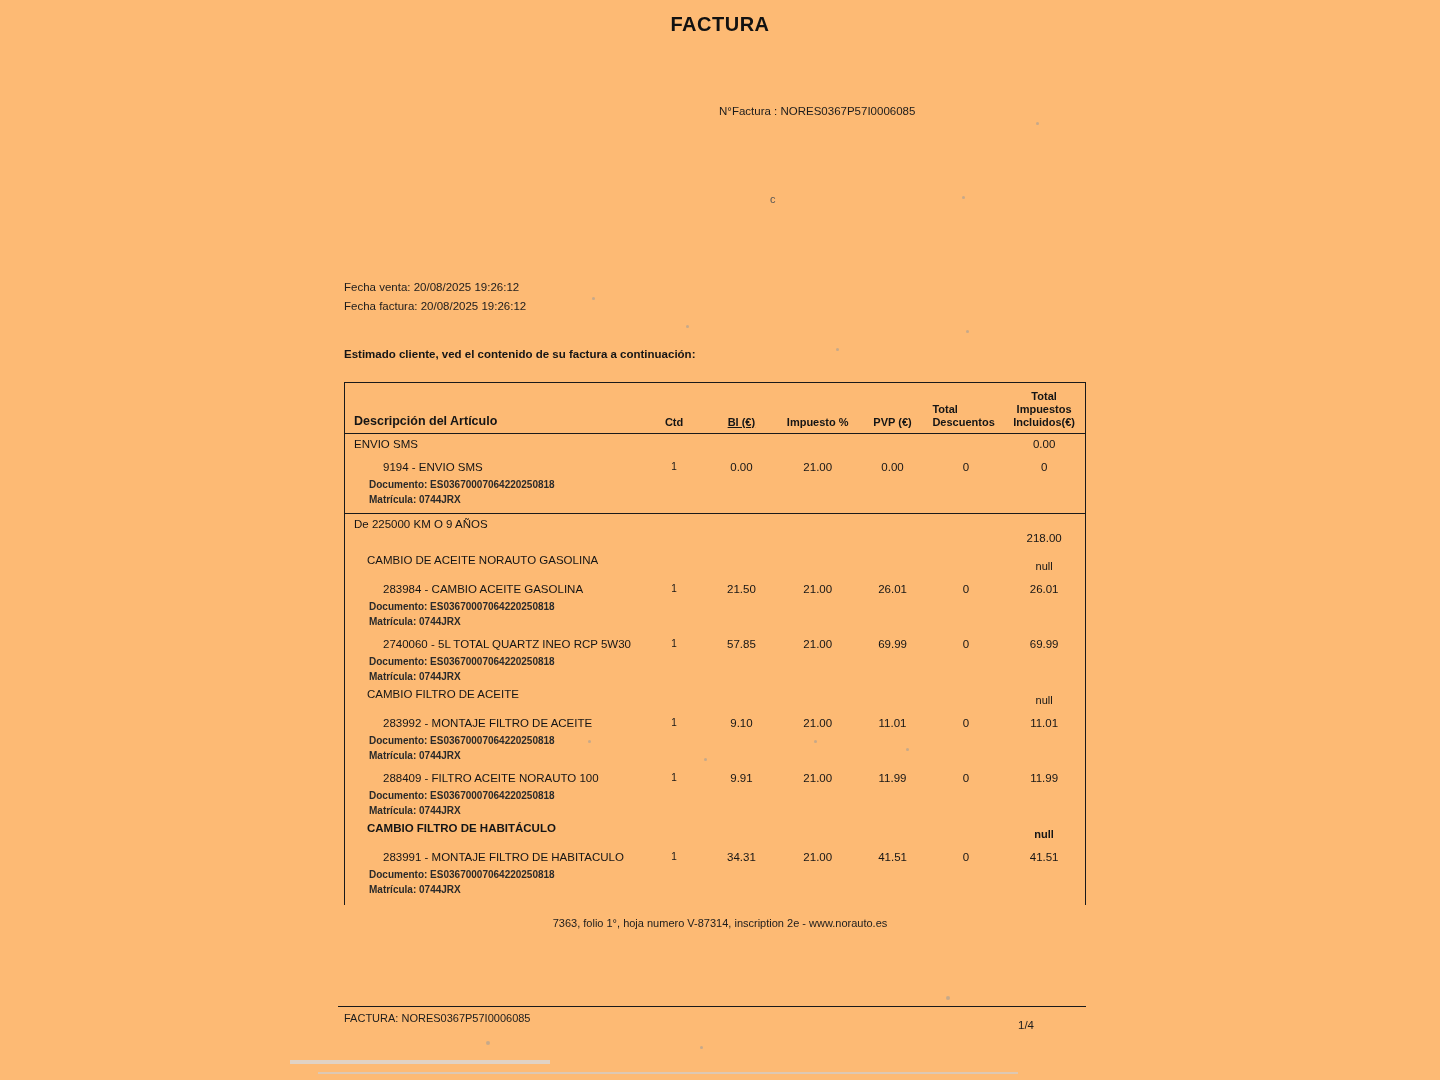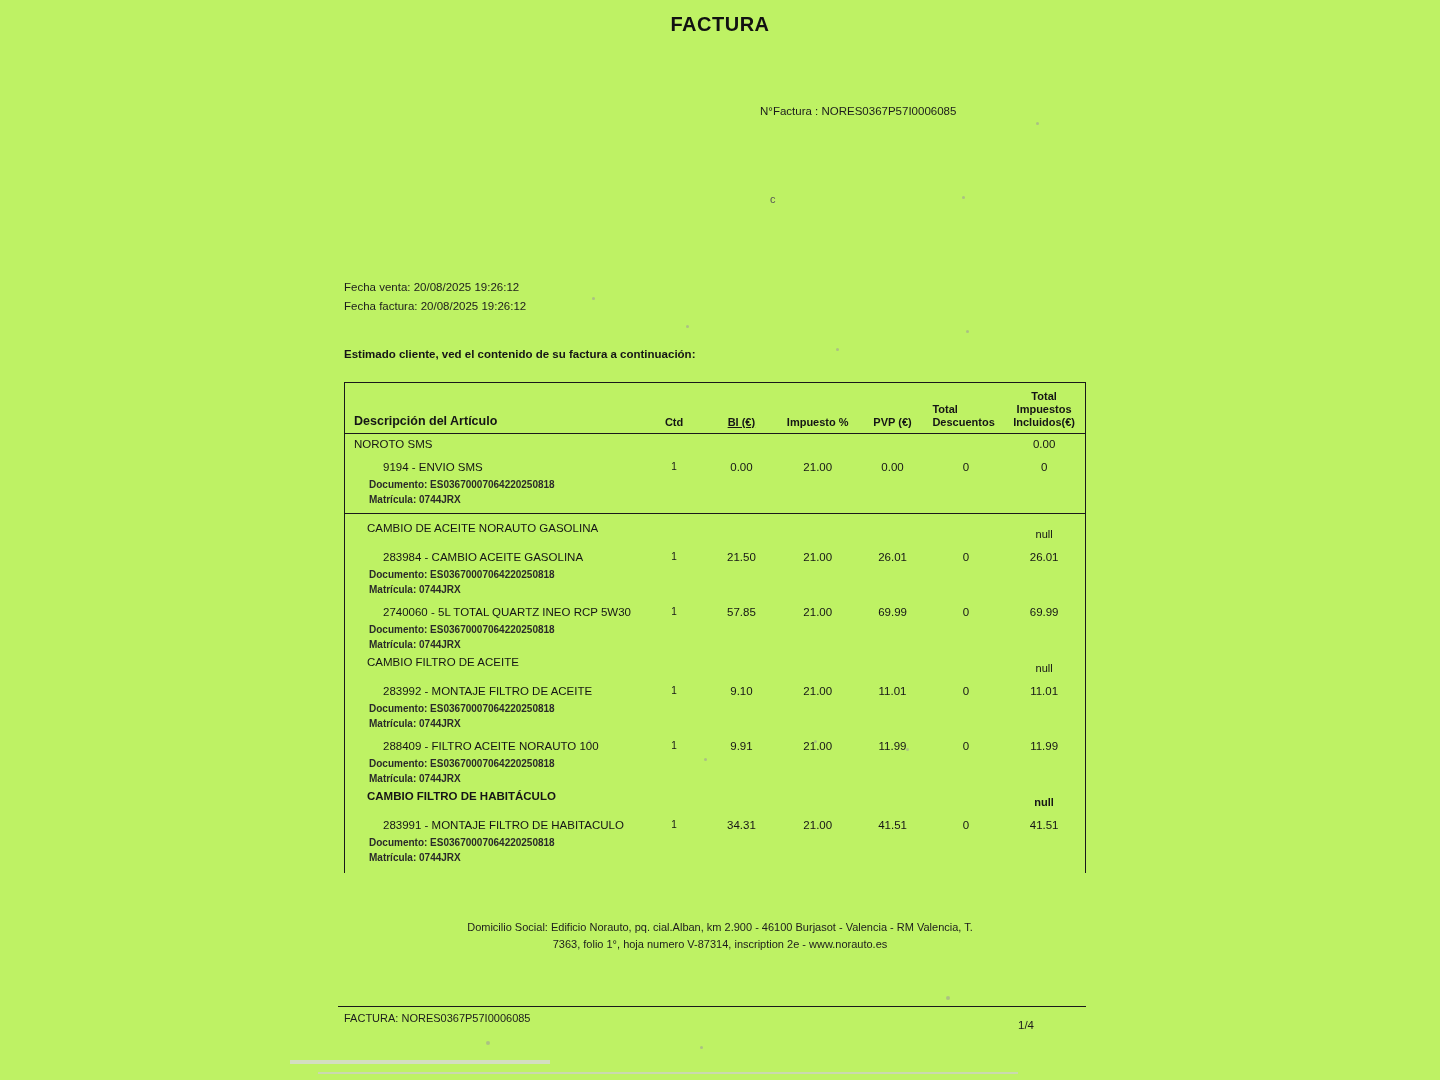--- a/index.html
+++ b/index.html
@@ -13,42 +13,42 @@
     font-family: "Liberation Sans", sans-serif;
     color: #1a1a1a;
     position: relative;
     overflow: hidden;
   }
   .page {
     position: absolute;
     left: 0; top: 0;
     width: 1440px;
     height: 1080px;
-    background: #bef264;
+    background: #fdba74;
   }
   
   .speck {
     position: absolute;
     background: #9a9a9a;
     border-radius: 50%;
     opacity: .55;
   }
   .title {
     position: absolute;
     left: 0; right: 0;
     top: 13px;
     text-align: center;
     font-size: 20px;
     font-weight: bold;
     letter-spacing: .5px;
     color: #111;
   }
   .invoice-no {
     position: absolute;
-    left: 760px;
+    left: 719px;
     top: 105px;
     font-size: 11.5px;
     color: #1c1c1c;
   }
   .stray-c {
     position: absolute;
     left: 770px;
     top: 193px;
     font-size: 11px;
     color: #555;
@@ -251,39 +251,44 @@
       <div class="th c-desc">Descripción del Artículo</div>
       <div class="th c-ctd">Ctd</div>
       <div class="th c-bi">BI (€)</div>
       <div class="th c-imp">Impuesto %</div>
       <div class="th c-pvp">PVP (€)</div>
       <div class="th c-desc2">Total Descuentos</div>
       <div class="th c-tot">Total Impuestos Incluidos(€)</div>
     </div>
 
     <div class="section-row">
-      <div class="sec-label">NOROTO SMS</div>
+      <div class="sec-label">ENVIO SMS</div>
       <div class="sec-spacer"></div>
       <div class="sec-amount">0.00</div>
     </div>
 
     <div class="item-row">
       <div class="i-desc">9194 - ENVIO SMS</div>
       <div class="i-cell i-ctd">1</div>
       <div class="i-cell i-bi">0.00</div>
       <div class="i-cell i-imp">21.00</div>
       <div class="i-cell i-pvp">0.00</div>
       <div class="i-cell i-dsc">0</div>
       <div class="i-cell i-tot">0</div>
     </div>
     <div class="meta meta-first">Documento: ES03670007064220250818</div>
     <div class="meta" style="padding-bottom:6px;">Matrícula: 0744JRX</div>
 
     <div class="divider"></div>
 
+    <div class="section-row">
+      <div class="sec-label">De  225000 KM O  9 AÑOS</div>
+      <div class="sec-spacer"></div>
+      <div class="sec-amount" style="padding-top:14px;">218.00</div>
+    </div>
 
     <div class="section-row grp-row">
       <div class="sec-label">CAMBIO DE ACEITE NORAUTO GASOLINA</div>
       <div class="sec-spacer"></div>
       <div class="sec-amount" style="padding-top:6px;">null</div>
     </div>
 
     <div class="item-row">
       <div class="i-desc">283984 - CAMBIO ACEITE GASOLINA</div>
       <div class="i-cell i-ctd">1</div>
@@ -351,21 +356,20 @@
       <div class="i-cell i-imp">21.00</div>
       <div class="i-cell i-pvp">41.51</div>
       <div class="i-cell i-dsc">0</div>
       <div class="i-cell i-tot">41.51</div>
     </div>
     <div class="meta meta-first">Documento: ES03670007064220250818</div>
     <div class="meta" style="padding-bottom:8px;">Matrícula: 0744JRX</div>
   </div>
 
   <div class="footer">
-    <div class="f2">Domicilio Social: Edificio Norauto, pq. cial.Alban, km 2.900 - 46100 Burjasot - Valencia - RM Valencia, T.</div>
     <div>7363, folio 1°, hoja numero V-87314, inscription 2e - www.norauto.es</div>
   </div>
 
   <div class="bottom-rule"></div>
   <div class="bottom-left">FACTURA: NORES0367P57I0006085</div>
   <div class="bottom-right">1/4</div>
 
   <div class="edge-shadow-bottom"></div>
   <div class="edge-shadow-bottom2"></div>
 </div>

